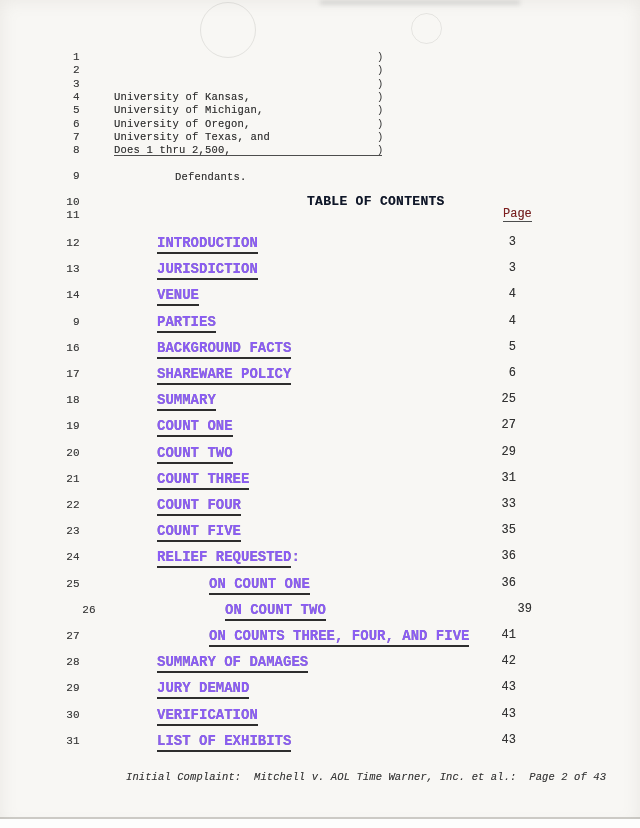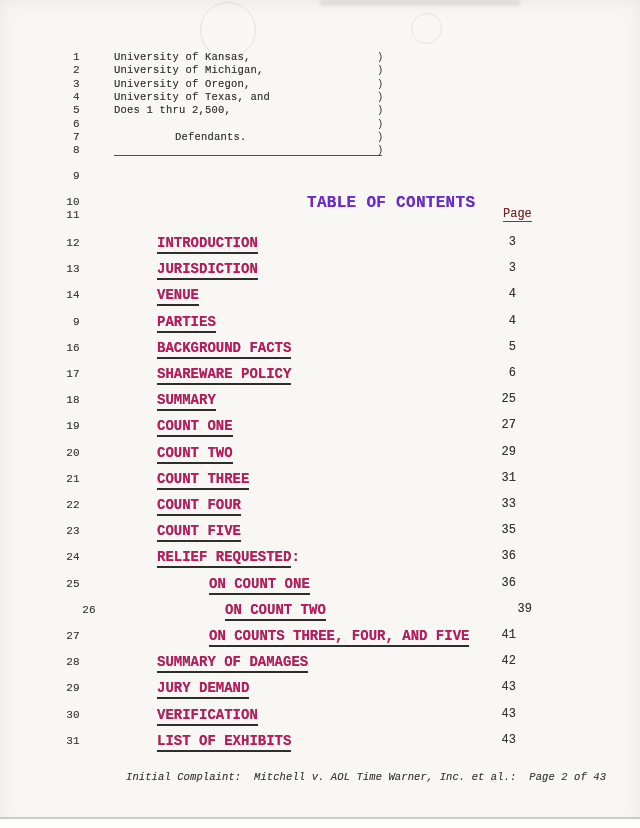--- a/index.html
+++ b/index.html
@@ -35,43 +35,44 @@
     font-size:11px; color:#3d3d3d; letter-spacing:0.3px;
     text-shadow:0 0 0.4px rgba(50,50,50,0.5);
   }
   .toc-row .lnum, .title-row .lnum { top:2px; }
 
   
   .ctext {
     position:absolute; left:114px; font-size:10.5px; color:#333;
     white-space:pre; letter-spacing:0.2px;
     text-shadow:0 0 0.4px rgba(50,50,50,0.5);
+    margin-top:40px;
   }
   .ctext.indented { left:175px; }
   .cparen { position:absolute; left:377px; font-size:10.5px; color:#333; }
   .cline {
     display:none; position:absolute; left:114px; top:1px;
     width:268px; height:11px; border-bottom:1.3px solid #4d4d4d;
   }
   .caption-row.has-underline .cline { display:block; }
 
   
   .toc-title {
-    position:absolute; left:307px; font-size:16px; font-weight:bold;
-    color:#6d28d9; letter-spacing:0.3px; white-space:pre;
+    position:absolute; left:307px; font-size:13px; font-weight:bold;
+    color:#0f172a; letter-spacing:0.3px; white-space:pre;
     text-shadow:0 0 0.4px rgba(40,40,40,0.6);
   }
   .page-label {
     position:absolute; left:503px; font-size:12px; color:#7f1d1d;
     border-bottom:1.2px solid #4d4d4d;
     text-shadow:0 0 0.4px rgba(50,50,50,0.5);
   }
   .tlabel {
     position:absolute; left:157px; font-size:14px; font-weight:bold;
-    color:#be185d; white-space:pre;
+    color:#8b5cf6; white-space:pre;
     text-shadow:0 0 0.5px rgba(35,35,35,0.55);
   }
   .tlabel.lvl1 { left:209px; }
   .tunder { border-bottom:2px solid #2e2e2e; padding-bottom:1px; }
   .tpage {
     position:absolute; left:482px; width:34px; text-align:right;
     font-size:12px; color:#333;
     text-shadow:0 0 0.4px rgba(50,50,50,0.5);
   }
 

